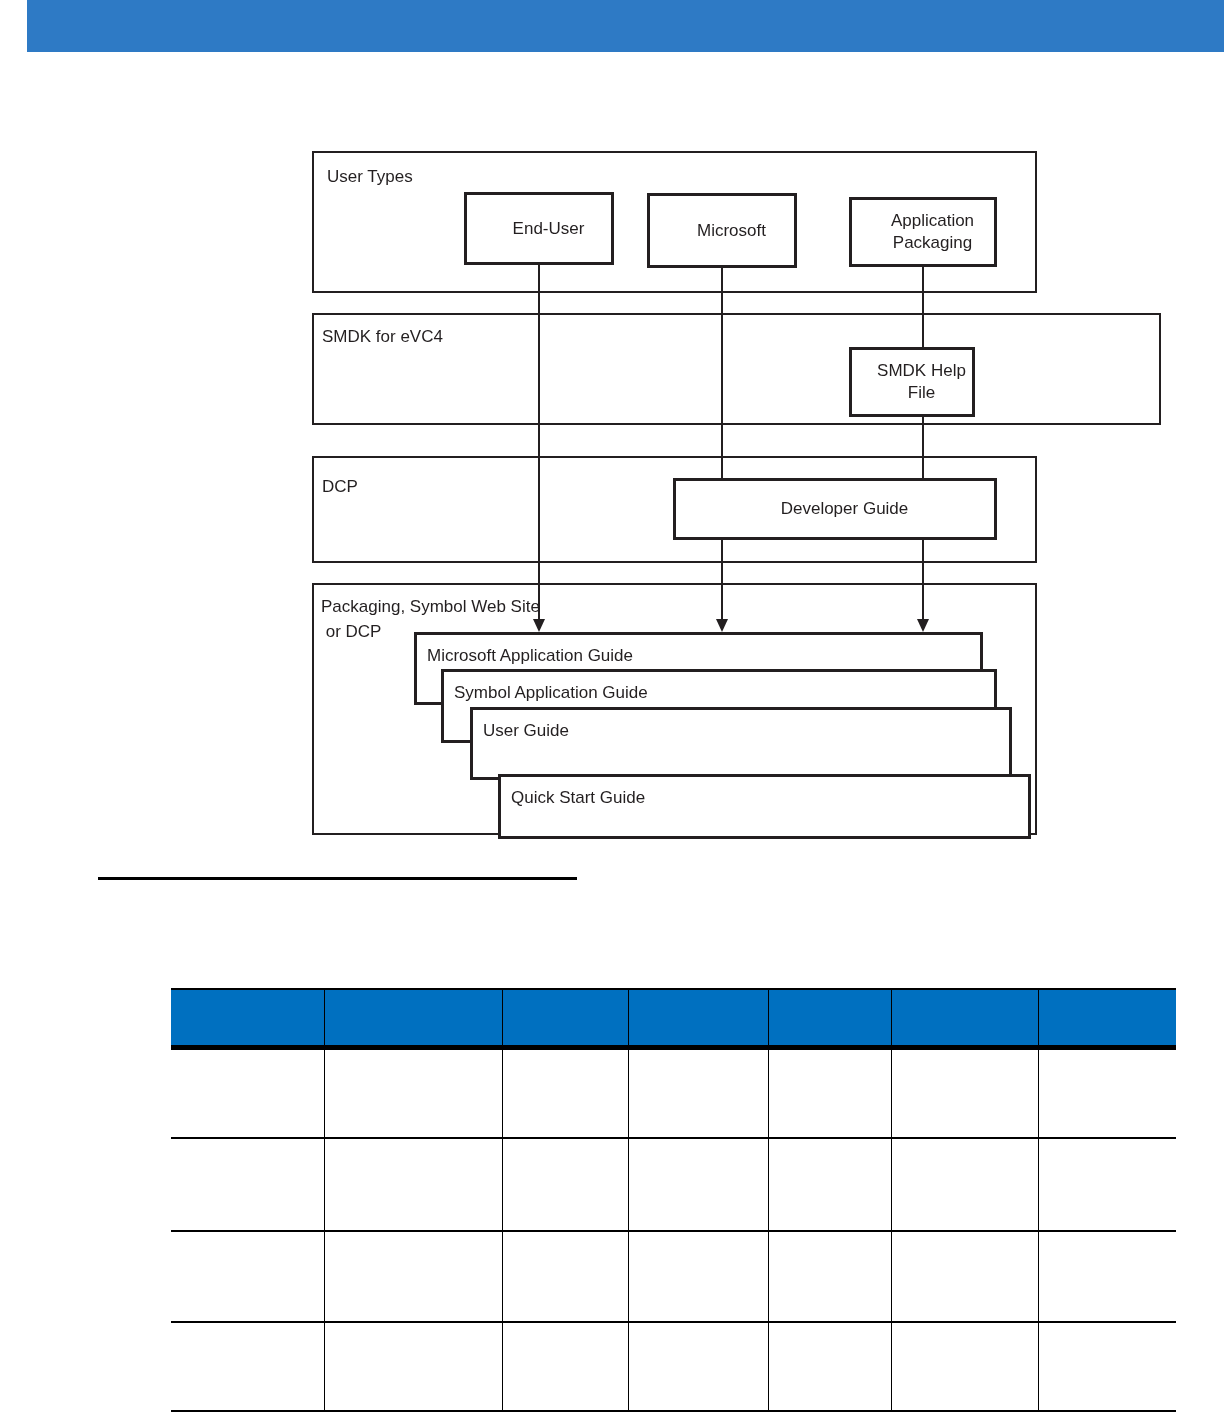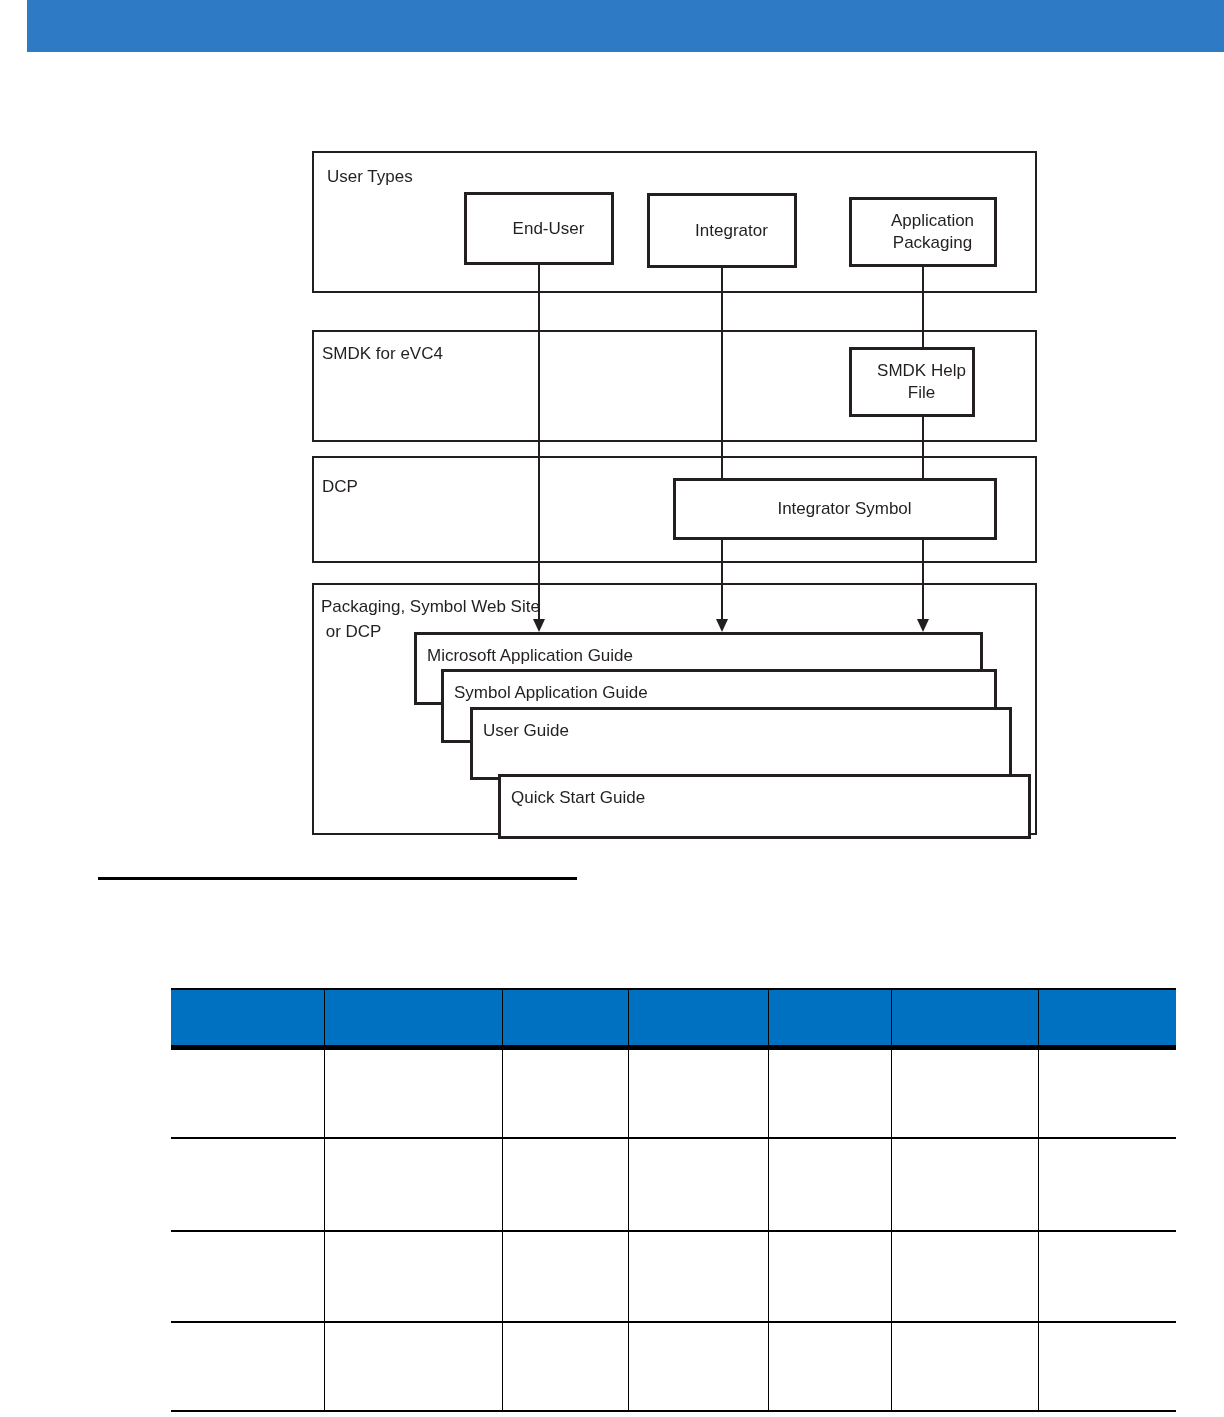--- a/index.html
+++ b/index.html
@@ -104,38 +104,38 @@
     <div class="arrowhead" style="left:689px;top:619px"></div>
     <div class="arrowhead" style="left:890px;top:619px"></div>
 
     <div class="container" style="left:285px;top:151px;width:725px;height:142px">
       <div class="row-label" style="left:13px;top:11px">User Types</div>
     </div>
     <div class="dbox" style="left:437px;top:192px;width:150px;height:73px">
       <span>End-User</span>
     </div>
     <div class="dbox" style="left:620px;top:193px;width:150px;height:75px">
-      <span>Integrator</span>
+      <span>Microsoft</span>
     </div>
     <div class="dbox" style="left:822px;top:197px;width:148px;height:70px">
       <span>Application Packaging</span>
     </div>
 
-    <div class="container" style="left:285px;top:330px;width:725px;height:112px">
+    <div class="container" style="left:285px;top:313px;width:849px;height:112px">
       <div class="row-label" style="left:8px;top:9px">SMDK for eVC4</div>
     </div>
     <div class="dbox" style="left:822px;top:347px;width:126px;height:70px">
       <span>SMDK Help File</span>
     </div>
 
     <div class="container" style="left:285px;top:456px;width:725px;height:107px">
       <div class="row-label" style="left:8px;top:16px">DCP</div>
     </div>
     <div class="dbox" style="left:646px;top:478px;width:324px;height:62px">
-      <span>Integrator Symbol</span>
+      <span>Developer Guide</span>
     </div>
 
     <div class="container" style="left:285px;top:583px;width:725px;height:252px">
       <div class="row-label" style="left:7px;top:9px"><span>Packaging, Symbol Web Site</span><br><span> or DCP</span></div>
     </div>
     <div class="cascade" style="left:387px;top:632px;width:569px;height:73px;z-index:2">
       <span>Microsoft Application Guide</span>
     </div>
     <div class="cascade" style="left:414px;top:669px;width:556px;height:74px;z-index:3">
       <span>Symbol Application Guide</span>

